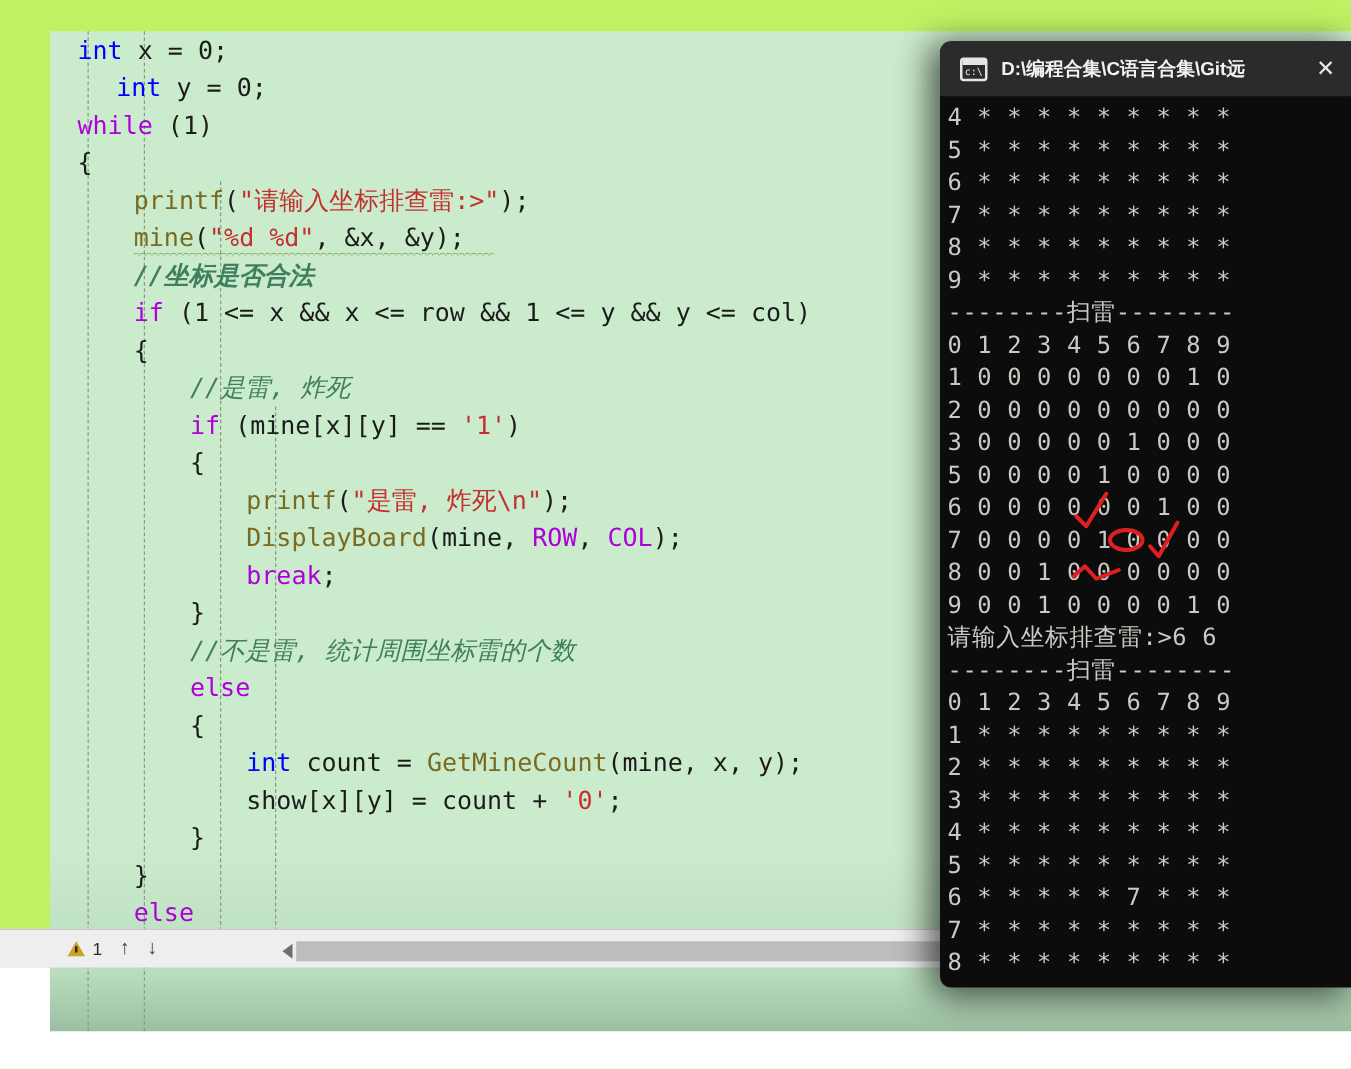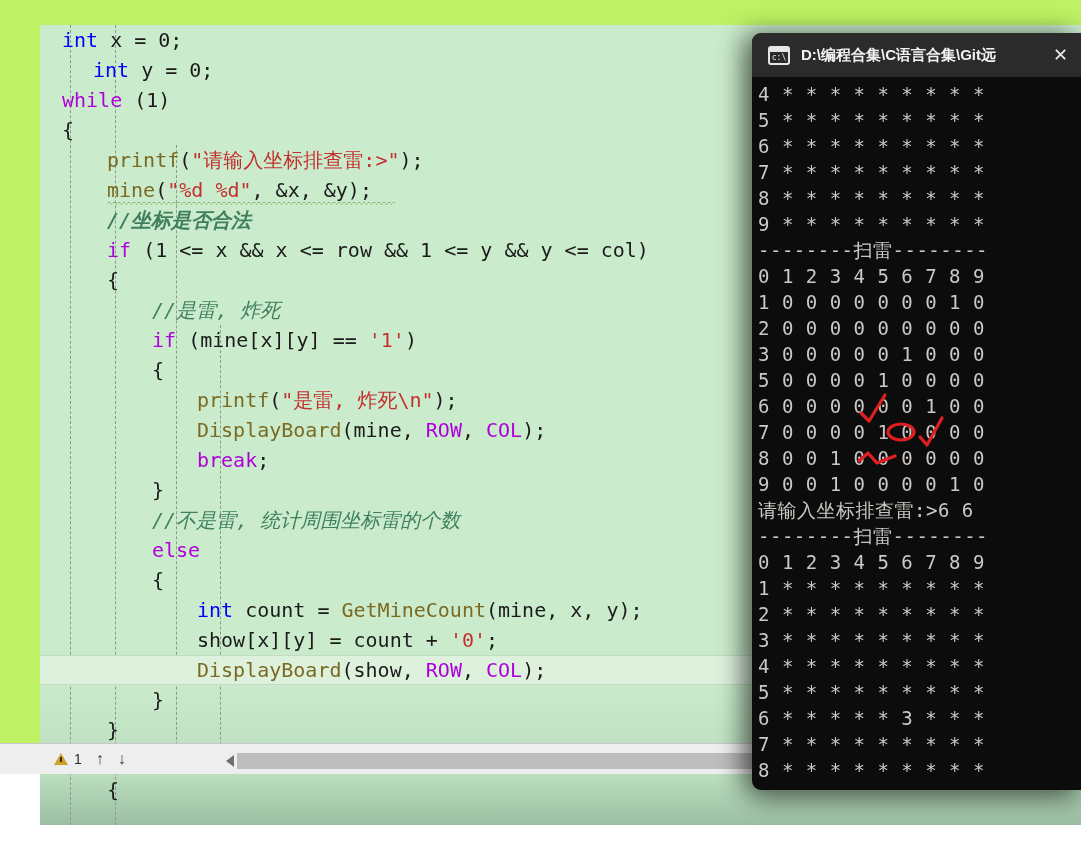--- a/index.html
+++ b/index.html
@@ -151,21 +151,20 @@
       <div class="code-line"><span style="padding-left: 112px; display: inline-block;"><span class="pl">{</span></span></div>
       <div class="code-line"><span style="padding-left: 157px; display: inline-block;"><span class="fn">printf</span><span class="pl">(</span><span class="str">"是雷, 炸死\n"</span><span class="pl">);</span></span></div>
       <div class="code-line"><span style="padding-left: 157px; display: inline-block;"><span class="fn">DisplayBoard</span><span class="pl">(mine, </span><span class="mac">ROW</span><span class="pl">, </span><span class="mac">COL</span><span class="pl">);</span></span></div>
       <div class="code-line"><span style="padding-left: 157px; display: inline-block;"><span class="kw2">break</span><span class="pl">;</span></span></div>
       <div class="code-line"><span style="padding-left: 112px; display: inline-block;"><span class="pl">}</span></span></div>
       <div class="code-line"><span style="padding-left: 92px; display: inline-block; margin-left: 20px;"><span class="cmt">//不是雷, 统计周围坐标雷的个数</span></span></div>
       <div class="code-line"><span style="padding-left: 112px; display: inline-block;"><span class="kw2">else</span></span></div>
       <div class="code-line"><span style="padding-left: 112px; display: inline-block;"><span class="pl">{</span></span></div>
       <div class="code-line"><span style="padding-left: 157px; display: inline-block;"><span class="kw">int</span><span class="pl"> count = </span><span class="fn">GetMineCount</span><span class="pl">(mine, x, y);</span></span></div>
       <div class="code-line"><span style="padding-left: 157px; display: inline-block;"><span class="pl">show[x][y] = count + </span><span class="str">'0'</span><span class="pl">;</span></span></div>
-      <div class="code-line cur-line"><span style="padding-left: 157px; display: inline-block;"><span class="fn">DisplayBoard</span><span class="pl">(show, </span><span class="mac">ROW</span><span class="pl">, </span><span class="mac">COL</span><span class="pl">);</span></span></div>
       <div class="code-line"><span style="padding-left: 112px; display: inline-block;"><span class="pl">}</span></span></div>
       <div class="code-line"><span style="padding-left: 67px; display: inline-block;"><span class="pl">}</span></span></div>
       <div class="code-line"><span style="padding-left: 67px; display: inline-block;"><span class="kw2">else</span></span></div>
       <div class="code-line"><span style="padding-left: 67px; display: inline-block;"><span class="pl">{</span></span></div>
     </div>
 
   <div id="statusbar">
     <div class="sb-item" style="margin-left:47px;">
       <span class="warn-tri"></span>
       <span>1</span>
@@ -215,21 +214,21 @@
       <div class="cline">8 0 0 1 0 0 0 0 0 0</div>
       <div class="cline">9 0 0 1 0 0 0 0 1 0</div>
       <div class="cline">请输入坐标排查雷:&gt;6 6</div>
       <div class="cline">--------扫雷--------</div>
       <div class="cline">0 1 2 3 4 5 6 7 8 9</div>
       <div class="cline">1 * * * * * * * * *</div>
       <div class="cline">2 * * * * * * * * *</div>
       <div class="cline">3 * * * * * * * * *</div>
       <div class="cline">4 * * * * * * * * *</div>
       <div class="cline">5 * * * * * * * * *</div>
-      <div class="cline">6 * * * * * 3 * * *</div>
+      <div class="cline">6 * * * * * 7 * * *</div>
       <div class="cline">7 * * * * * * * * *</div>
       <div class="cline">8 * * * * * * * * *</div>
     </div>
   <svg id="annot" viewBox="0 0 329 757">
     <g stroke="#e02020" stroke-width="3.2" fill="none" stroke-linecap="round" stroke-linejoin="round">
       <path d="M109 380 L117 388 L133 362"></path>
       <ellipse cx="149" cy="399" rx="13" ry="8"></ellipse>
       <path d="M168 404 L175 412 L190 385"></path>
       <path d="M107 428 L116 420 L125 430 L143 423"></path>
     </g>

